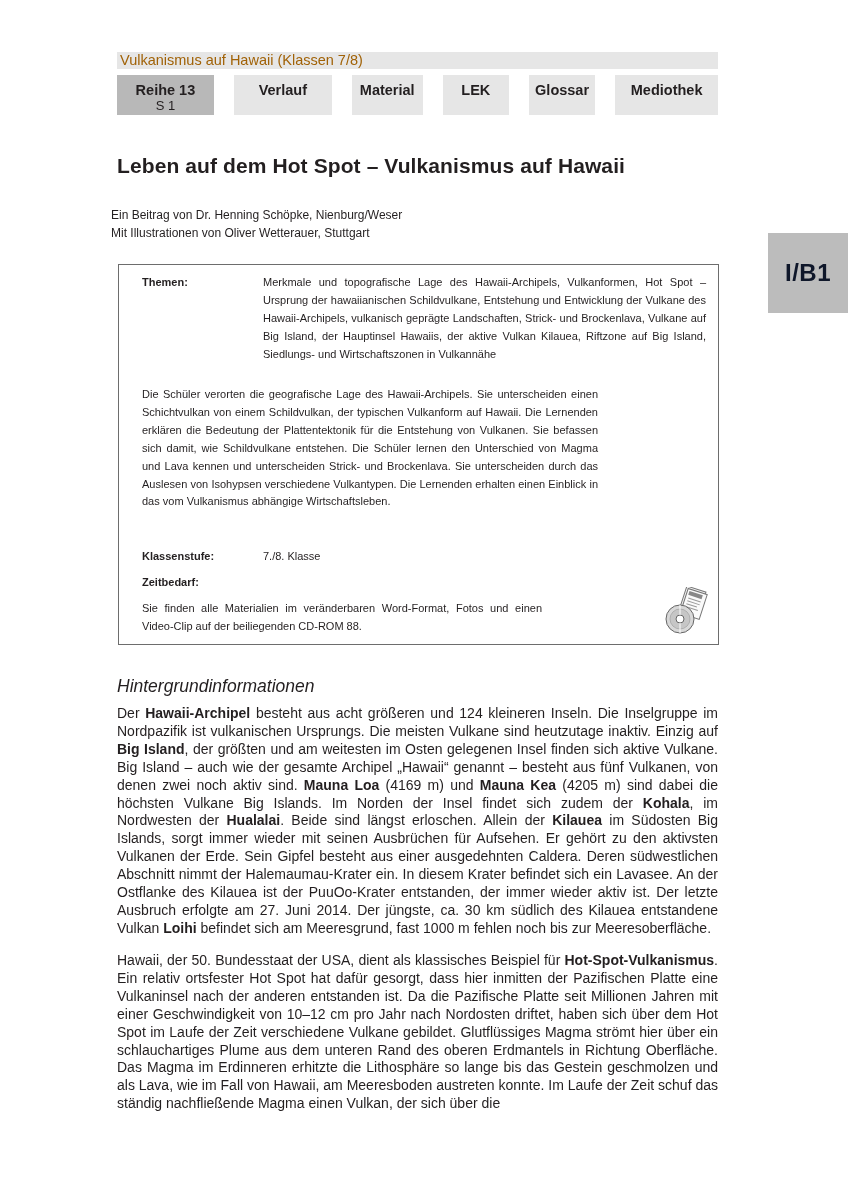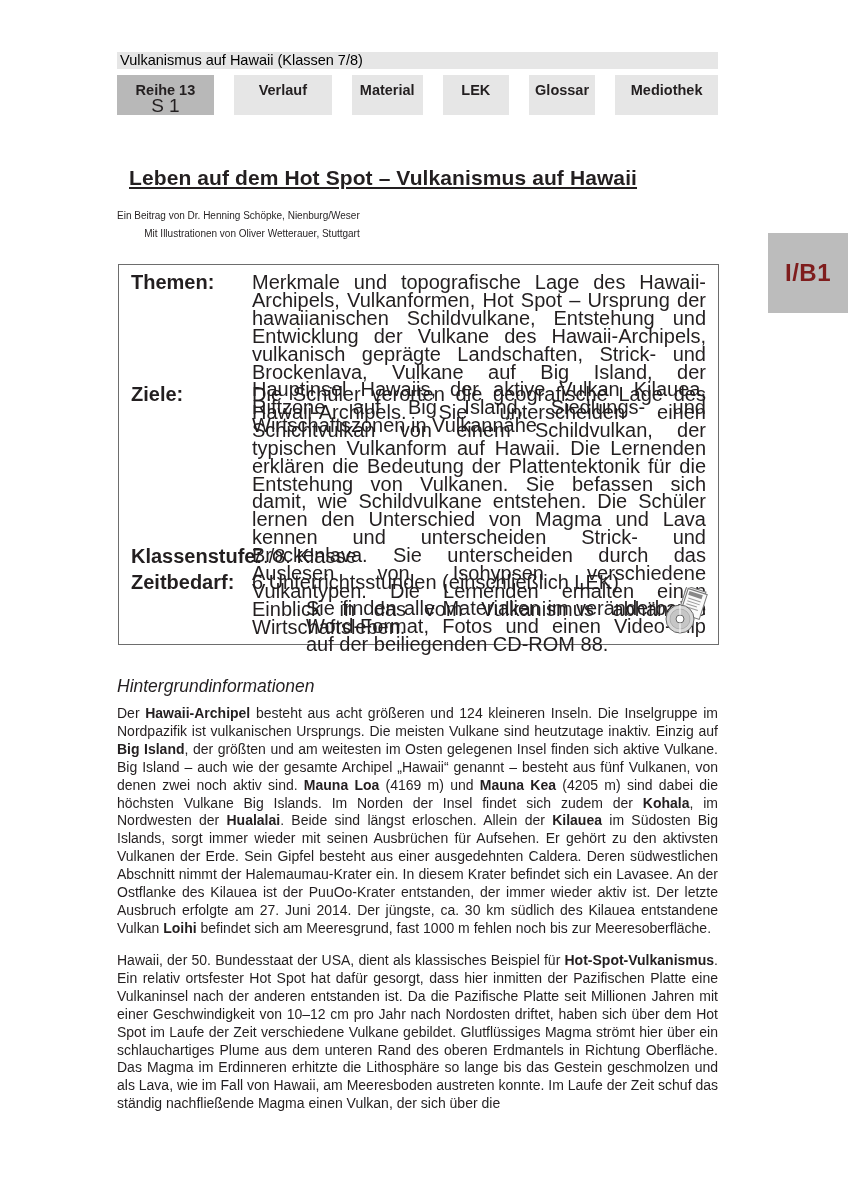--- a/index.html
+++ b/index.html
@@ -3,53 +3,53 @@
 <meta charset="utf-8">
 <style>
   html, body { margin: 0; padding: 0; background: #ffffff; }
   body {
     width: 848px; height: 1200px; position: relative; overflow: hidden;
     font-family: "Liberation Sans", sans-serif; color: #231f20;
   }
   .series-bar {
     position: absolute; left: 117px; top: 52px; width: 601px; height: 17px;
     background: #e6e6e6; font-size: 14.5px; line-height: 17px; padding-left: 3px;
-    box-sizing: border-box; color: #000000;
+    box-sizing: border-box; color: #a16207;
   }
   .navbar {
     position: absolute; left: 117px; top: 75px; width: 601px; height: 40px;
     display: flex; gap: 20px;
   }
   .nav-tab {
     background: #e6e6e6; height: 40px; box-sizing: border-box;
     display: flex; flex-direction: column; align-items: center; justify-content: flex-start;
     font-weight: bold; font-size: 14.5px; padding-top: 7px; cursor: pointer;
   }
   .nav-tab.active { background: #b8b8b8; padding-top: 7px; }
-  .nav-tab .sub { font-weight: normal; font-size: 19px; line-height: 16px; }
+  .nav-tab .sub { font-weight: normal; font-size: 13px; line-height: 16px; }
   .nav-tab .lbl { line-height: 16px; }
   .page-title {
     position: absolute; left: 117px; top: 154px; font-size: 21px; font-weight: bold;
-    letter-spacing: 0.1px; margin: 12px; text-decoration: underline;
+    letter-spacing: 0.1px; margin: 0;
   }
   .credits {
-    position: absolute; left: 117px; top: 207px; font-size: 10px; line-height: 17.5px; text-align: right;
+    position: absolute; left: 111px; top: 207px; font-size: 12px; line-height: 17.5px;
   }
   .section-tab {
     position: absolute; left: 768px; top: 233px; width: 80px; height: 80px;
     background: #bcbcbc; display: flex; align-items: center; justify-content: center;
-    font-weight: bold; font-size: 24px; letter-spacing: 0.5px; color: #7f1d1d;
+    font-weight: bold; font-size: 24px; letter-spacing: 0.5px; color: #0f172a;
   }
   .info-box {
     position: absolute; left: 118px; top: 264px; width: 601px; height: 381px;
     border: 1.5px solid #6d6d6d; box-sizing: border-box;
   }
   .info-row {
-    position: absolute; left: 12px; right: 12px; display: flex;
-    font-size: 20px; line-height: 17.9px; justify-content: flex-end;
+    position: absolute; left: 23px; right: 12px; display: flex;
+    font-size: 11px; line-height: 17.9px;
   }
   .info-row .key { width: 121px; font-weight: bold; flex-shrink: 0; }
   .info-row .val { width: 456px; text-align: justify; }
   .cd-icon { position: absolute; right: 10px; top: 322px; width: 44px; height: 48px; }
   .bg-heading {
     position: absolute; left: 117px; top: 676px; font-size: 17.5px; font-style: italic;
     margin: 0; font-weight: normal;
   }
   .body-text {
     position: absolute; left: 117px; width: 601px; font-size: 14px; line-height: 17.9px;
@@ -95,30 +95,28 @@
   <div>Ein Beitrag von Dr. Henning Schöpke, Nienburg/Weser</div>
   <div>Mit Illustrationen von Oliver Wetterauer, Stuttgart</div>
 </div>
 
 <div class="info-box">
   <div class="info-row" style="top:9px">
     <div class="key">Themen:</div>
     <div class="val">Merkmale und topografische Lage des Hawaii-Archipels, Vulkanformen, Hot Spot – Ursprung der hawaiianischen Schildvulkane, Entstehung und Entwicklung der Vulkane des Hawaii-Archipels, vulkanisch geprägte Landschaften, Strick- und Brockenlava, Vulkane auf Big Island, der Hauptinsel Hawaiis, der aktive Vulkan Kilauea, Riftzone auf Big Island, Siedlungs- und Wirtschaftszonen in Vulkannähe</div>
   </div>
   <div class="info-row" style="top:121px">
-    <div class="key">Ziele:</div>
     <div class="val">Die Schüler verorten die geografische Lage des Hawaii-Archipels. Sie unterscheiden einen Schichtvulkan von einem Schildvulkan, der typischen Vulkanform auf Hawaii. Die Lernenden erklären die Bedeutung der Plattentektonik für die Entstehung von Vulkanen. Sie befassen sich damit, wie Schildvulkane entstehen. Die Schüler lernen den Unterschied von Magma und Lava kennen und unterscheiden Strick- und Brockenlava. Sie unterscheiden durch das Auslesen von Isohypsen verschiedene Vulkantypen. Die Lernenden erhalten einen Einblick in das vom Vulkanismus abhängige Wirtschaftsleben.</div>
   </div>
   <div class="info-row" style="top:283px">
     <div class="key">Klassenstufe:</div>
     <div class="val">7./8. Klasse</div>
   </div>
   <div class="info-row" style="top:309px">
     <div class="key">Zeitbedarf:</div>
-    <div class="val">6 Unterrichtsstunden (einschließlich LEK)</div>
   </div>
   <div class="info-row" style="top:335px">
     <div class="val" style="width:400px">Sie finden alle Materialien im veränderbaren Word-Format, Fotos und einen Video-Clip auf der beiliegenden CD-ROM 88.</div>
   </div>
   <svg class="cd-icon" viewBox="0 0 44 48">
     <g transform="rotate(18 30 16)">
       <rect x="18" y="2" width="20" height="26" fill="#f4f4f4" stroke="#777" stroke-width="1"></rect>
       <rect x="20" y="4" width="20" height="26" fill="#fafafa" stroke="#777" stroke-width="1"></rect>
       <rect x="22" y="6" width="14" height="4" fill="#888"></rect>
       <line x1="23" y1="13" x2="36" y2="13" stroke="#999" stroke-width="1"></line>

